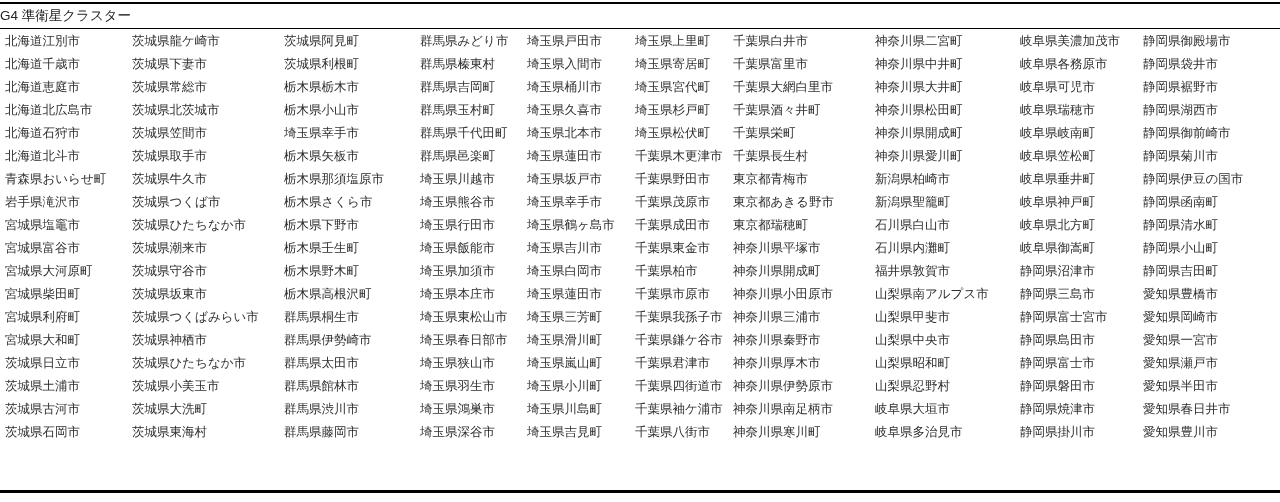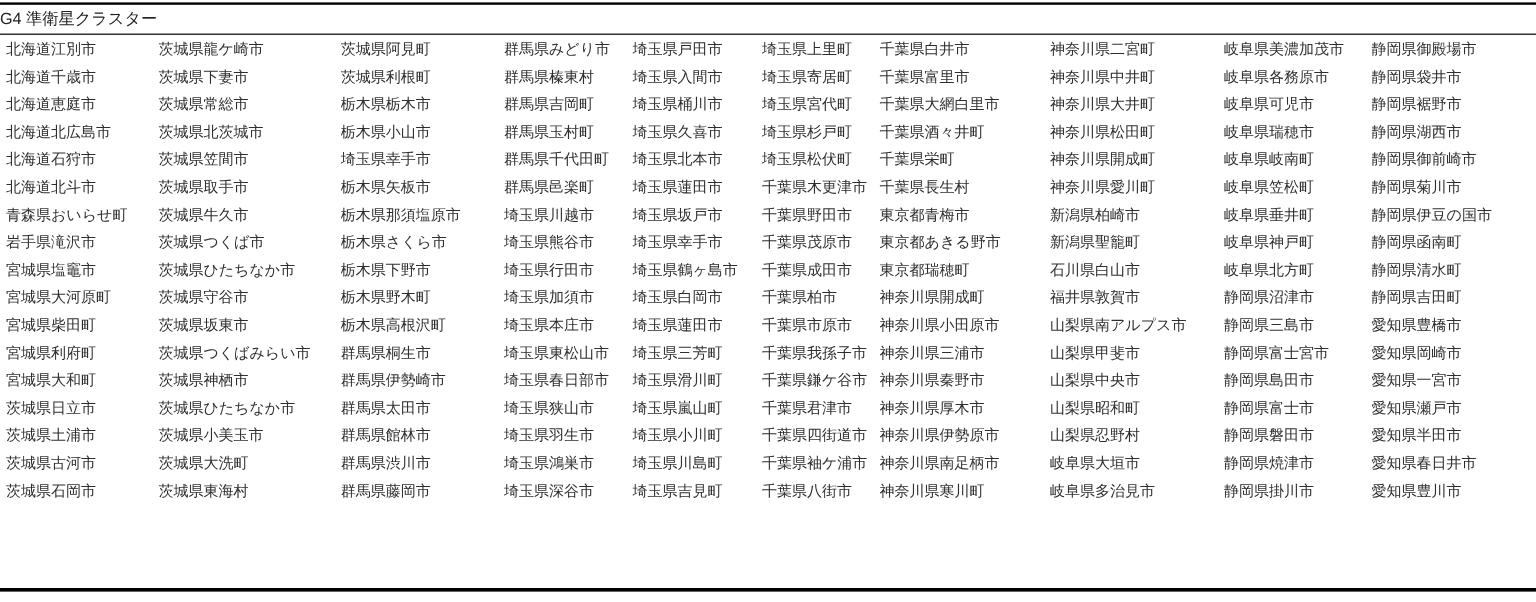--- a/index.html
+++ b/index.html
@@ -192,20 +192,32 @@
           <td>栃木県下野市</td>
           <td>埼玉県行田市</td>
           <td>埼玉県鶴ヶ島市</td>
           <td>千葉県成田市</td>
           <td>東京都瑞穂町</td>
           <td>石川県白山市</td>
           <td>岐阜県北方町</td>
           <td>静岡県清水町</td>
         </tr>
         <tr>
+          <td>宮城県富谷市</td>
+          <td>茨城県潮来市</td>
+          <td>栃木県壬生町</td>
+          <td>埼玉県飯能市</td>
+          <td>埼玉県吉川市</td>
+          <td>千葉県東金市</td>
+          <td>神奈川県平塚市</td>
+          <td>石川県内灘町</td>
+          <td>岐阜県御嵩町</td>
+          <td>静岡県小山町</td>
+        </tr>
+        <tr>
           <td>宮城県大河原町</td>
           <td>茨城県守谷市</td>
           <td>栃木県野木町</td>
           <td>埼玉県加須市</td>
           <td>埼玉県白岡市</td>
           <td>千葉県柏市</td>
           <td>神奈川県開成町</td>
           <td>福井県敦賀市</td>
           <td>静岡県沼津市</td>
           <td>静岡県吉田町</td>

